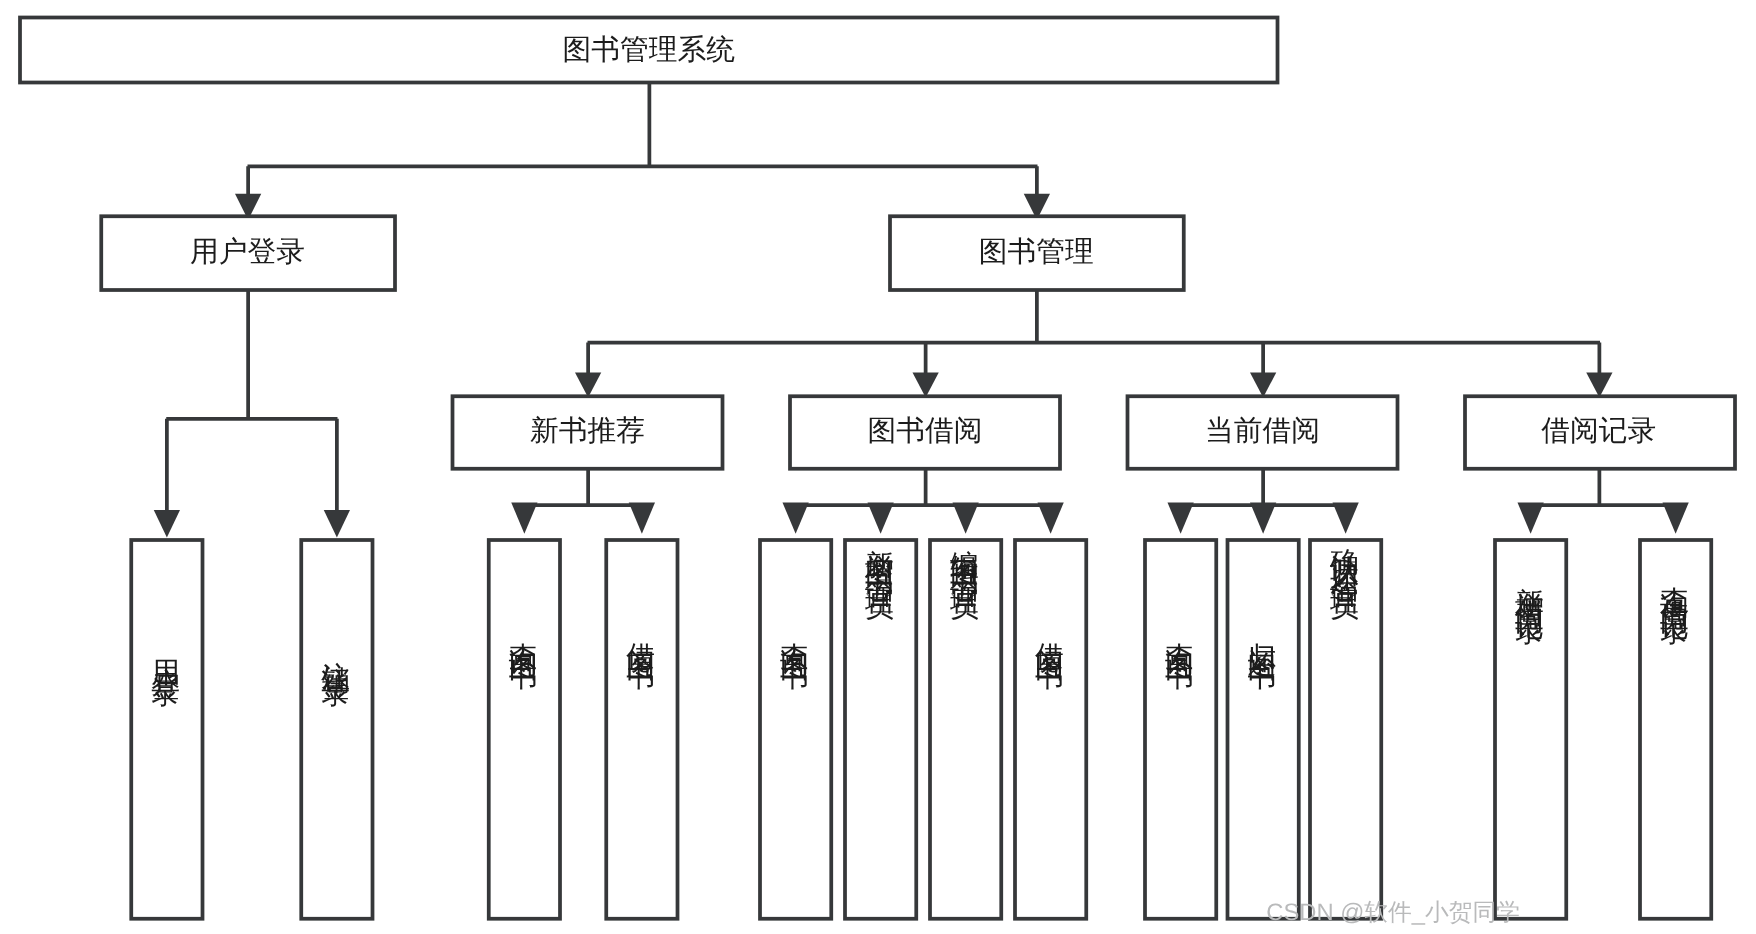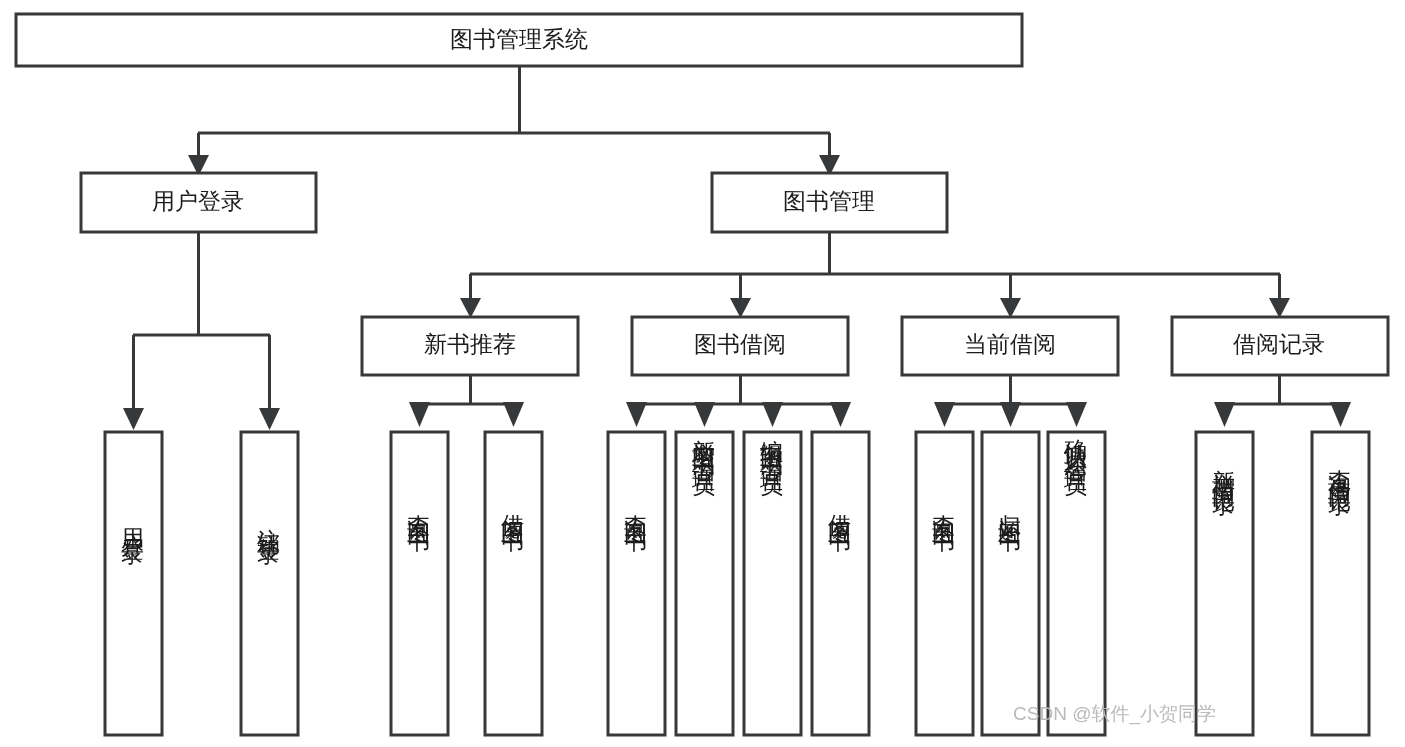--- a/index.html
+++ b/index.html
@@ -53,21 +53,21 @@
     font-family: "Liberation Sans", "DejaVu Sans", sans-serif;
     font-size: 23px;
     fill: #1c1c1c;
     writing-mode: vertical-rl;
     text-orientation: upright;
     letter-spacing: 5px;
   }
   .watermark {
     position: absolute;
     right: 8px;
-    bottom: 20px;
+    bottom: 4px;
     font-family: "Liberation Sans", "DejaVu Sans", sans-serif;
     font-size: 19px;
     color: #b9babb;
     white-space: nowrap;
     pointer-events: none;
   }
 </style>
 </head>
 <body>
 

